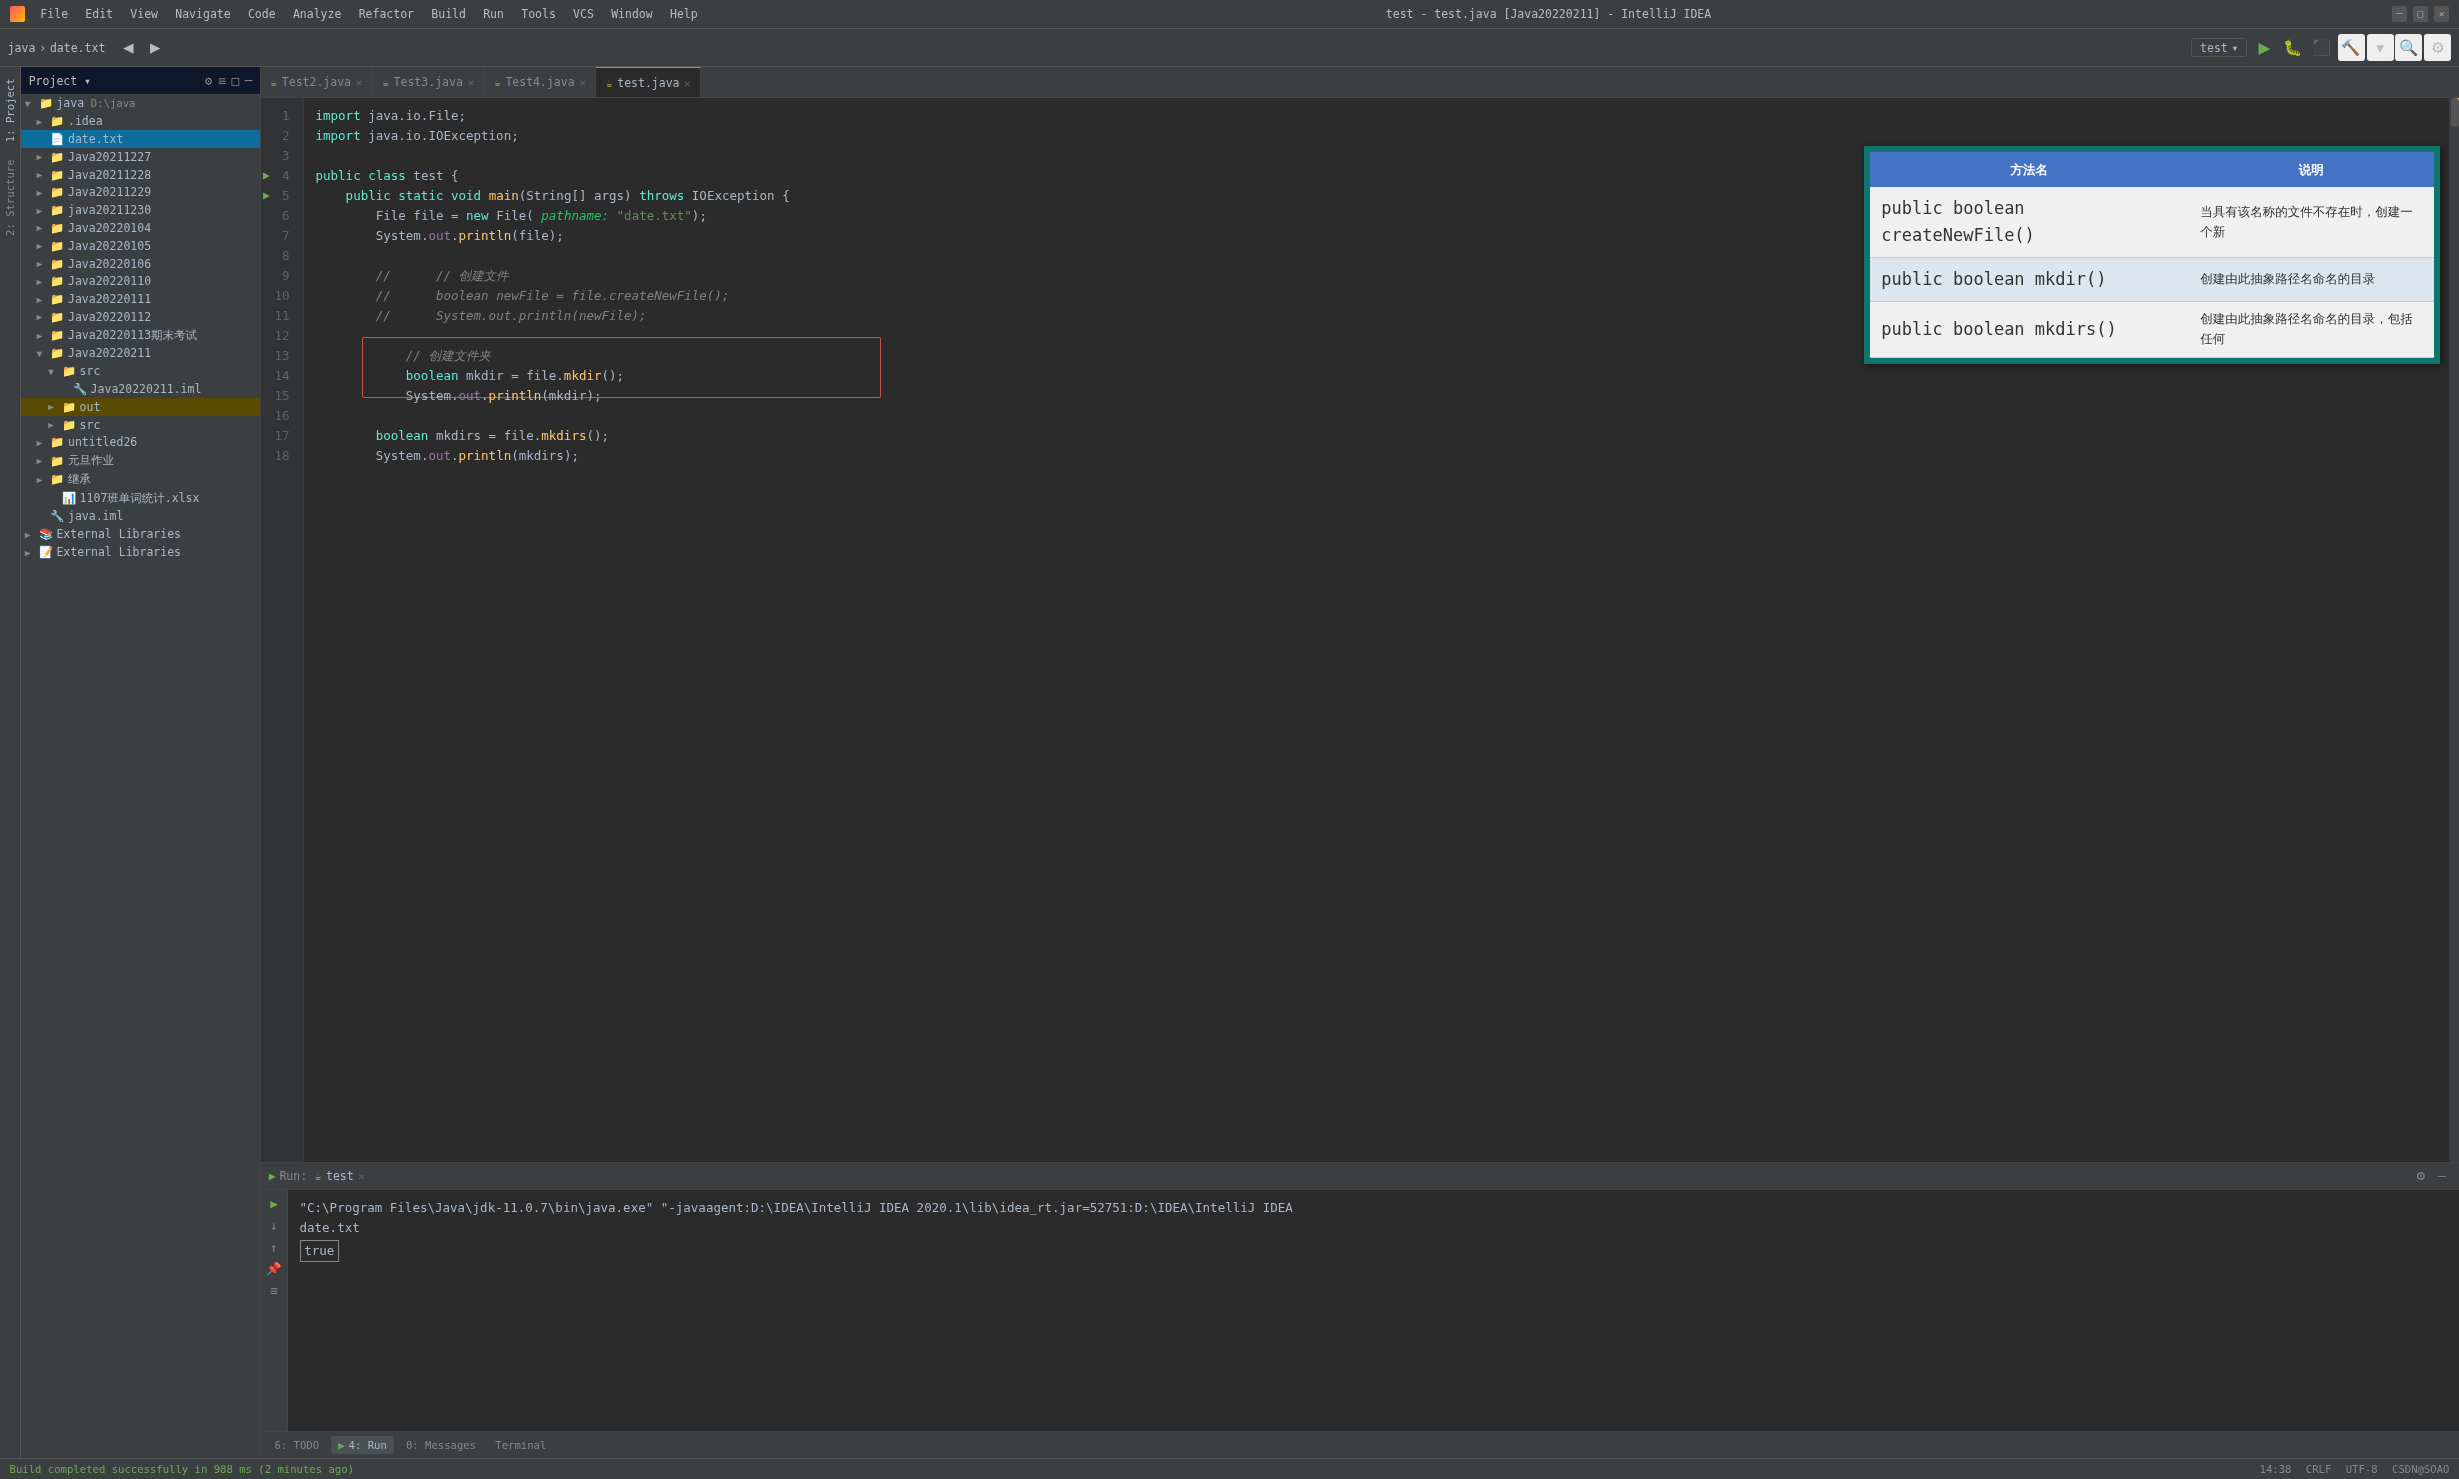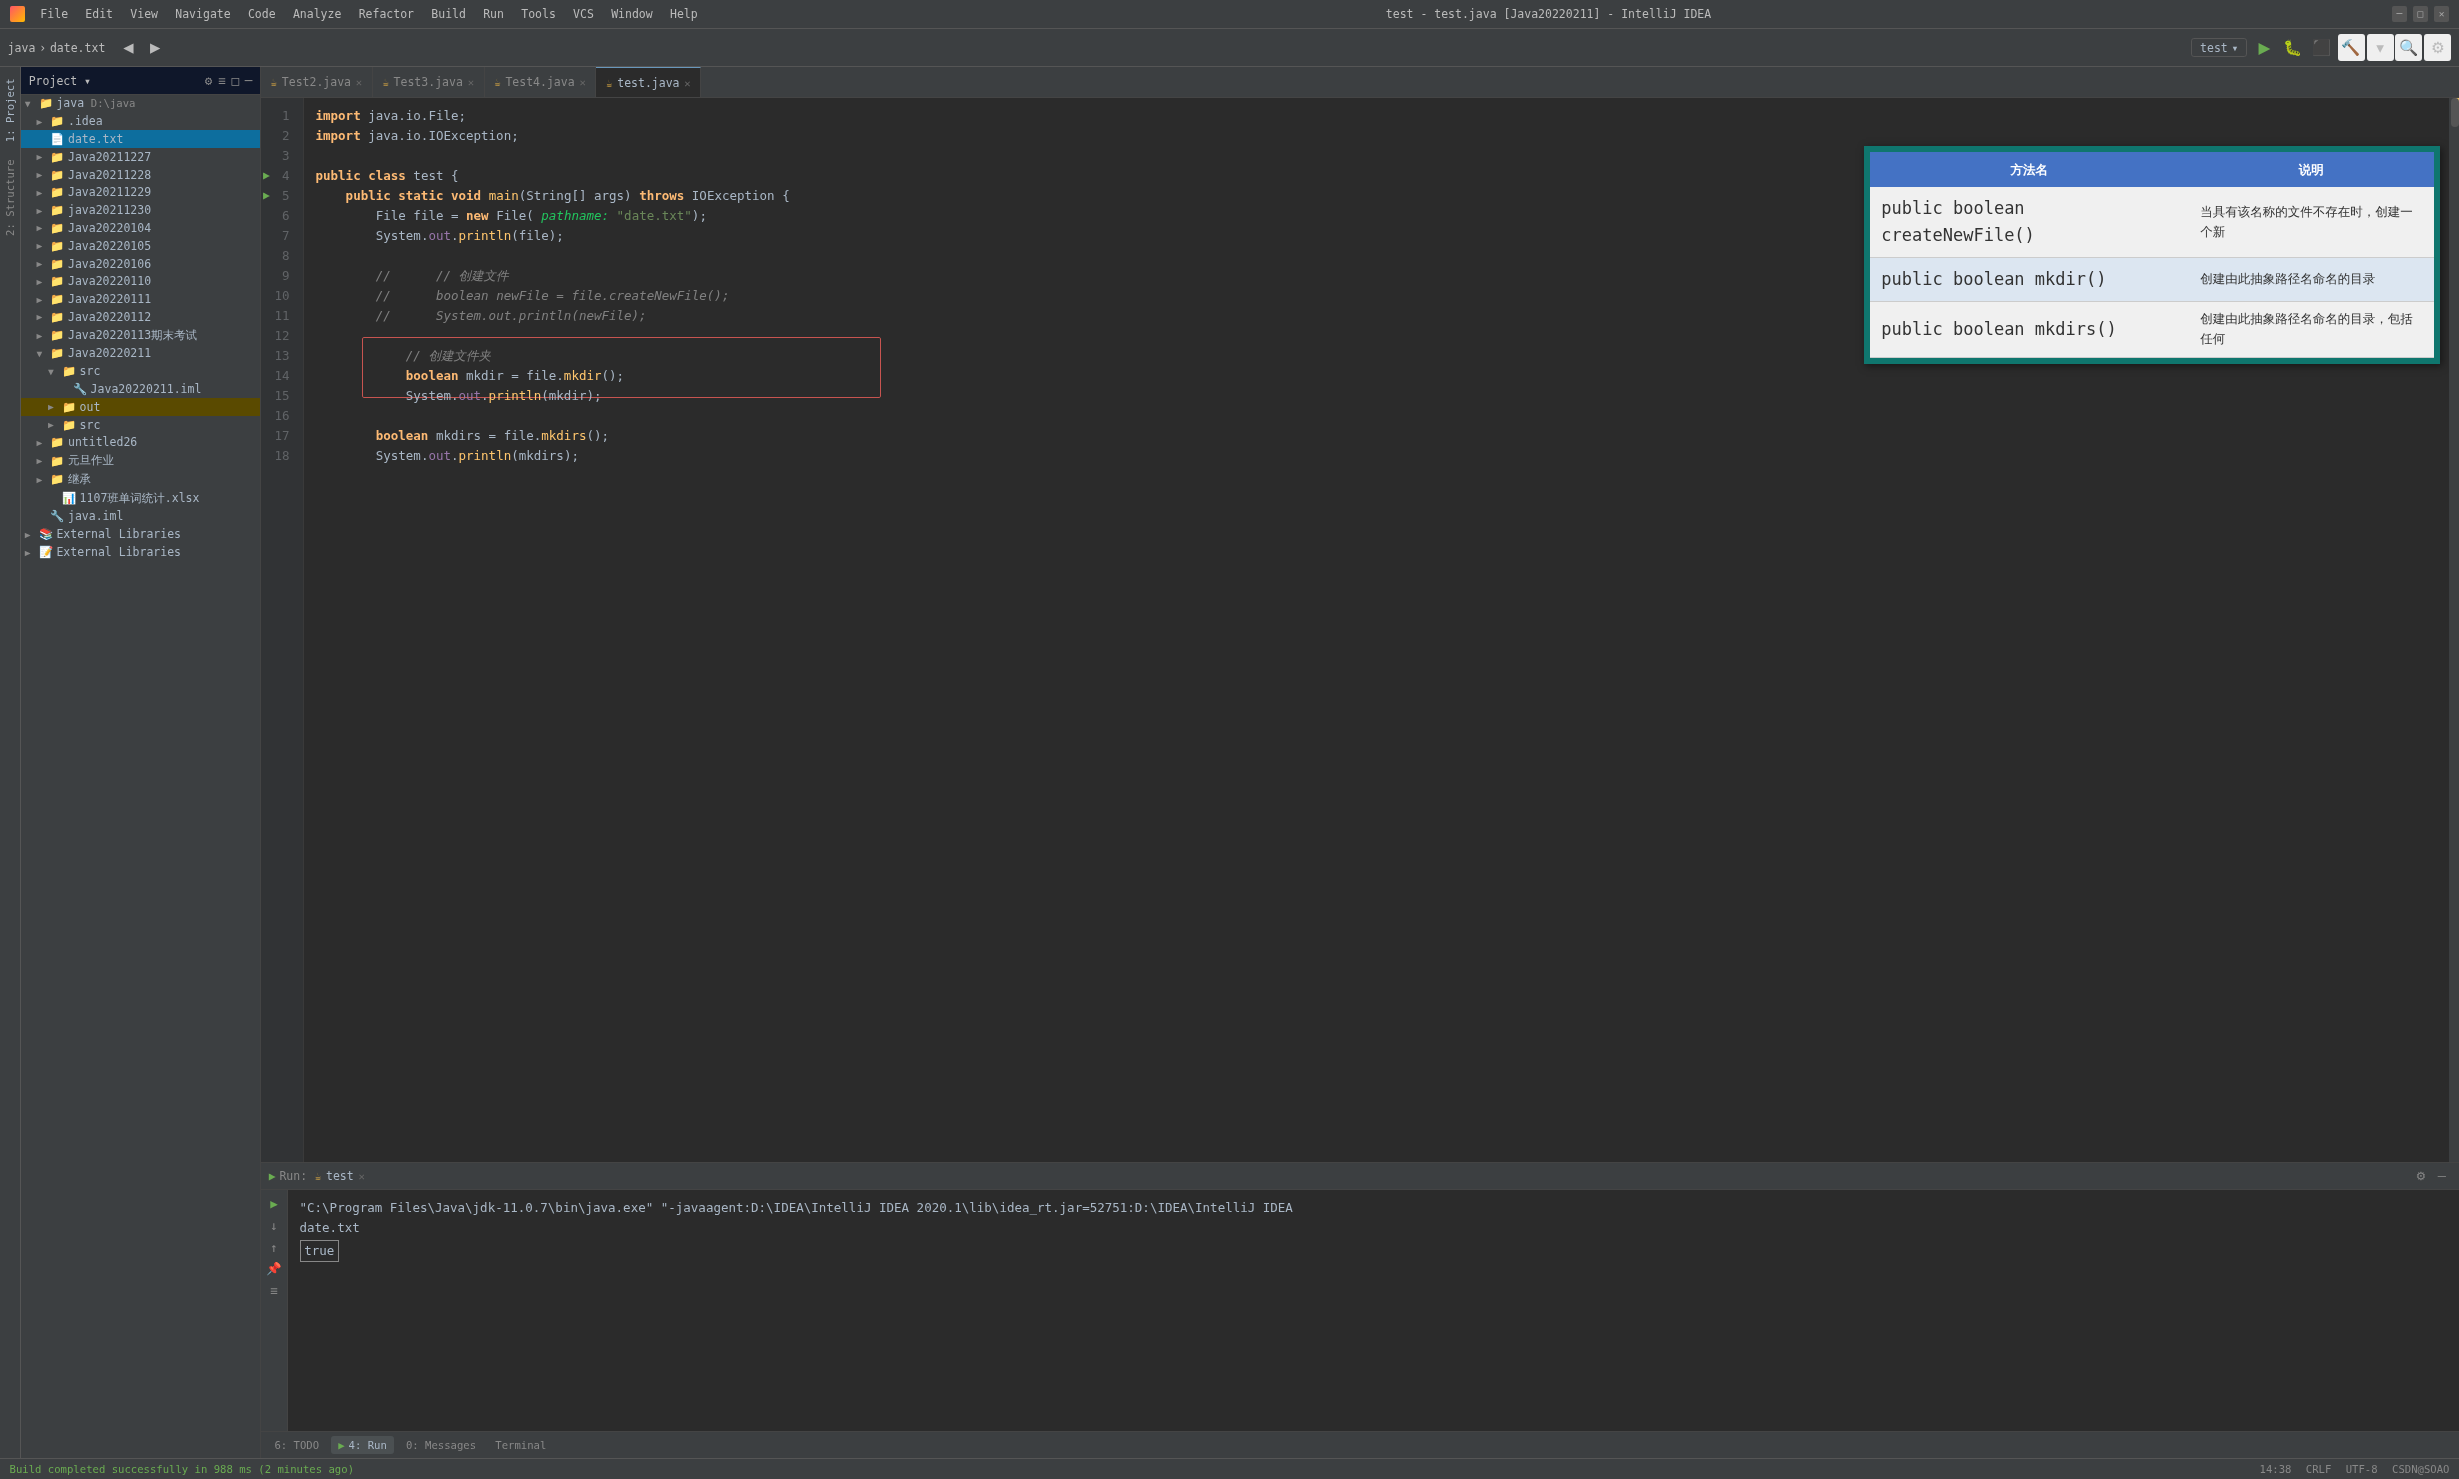--- a/index.html
+++ b/index.html
@@ -269,21 +269,21 @@
     #code-area::-webkit-scrollbar { height: 7.7px; }
     #code-area::-webkit-scrollbar-thumb { background: #555; }
 
     .code-line {
       height: 20px;
       display: flex;
       align-items: center;
       white-space: pre;
       position: relative;
     }
-    .kw { color: #fdba74; font-weight: bold; }
+    .kw { color: #5eead4; font-weight: normal; }
     .type { color: #a9b7c6; }
     .string { color: #6a8759; }
     .comment { color: #808080; font-style: italic; text-align: center; }
     .fn { color: #ffc66d; }
     .out-class { color: #9876aa; }
     .hint { color: #22c55e; font-style: italic; }
 
     
     .red-box {
       position: absolute;

